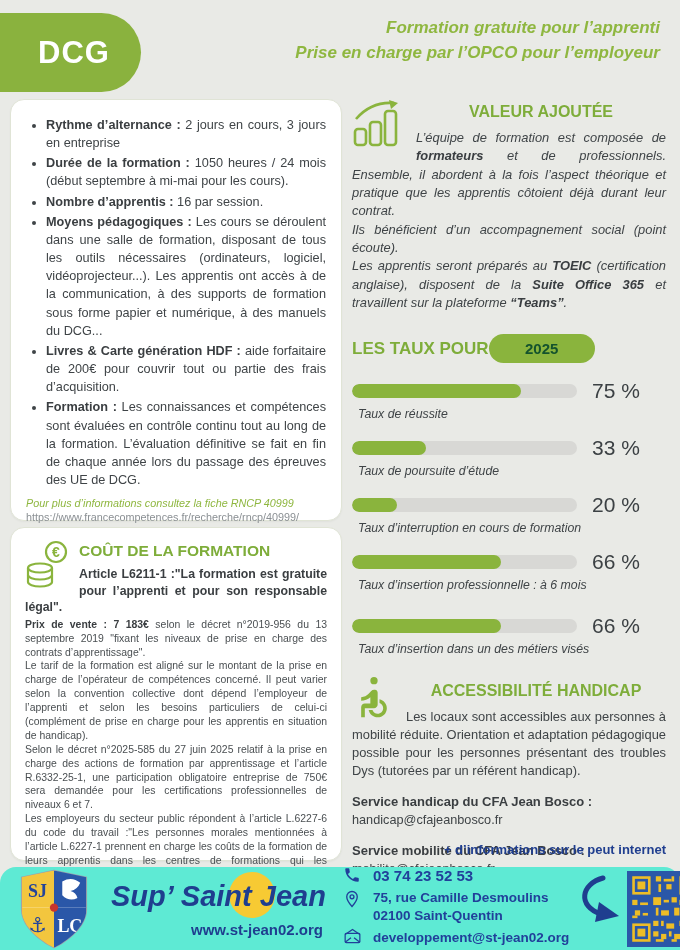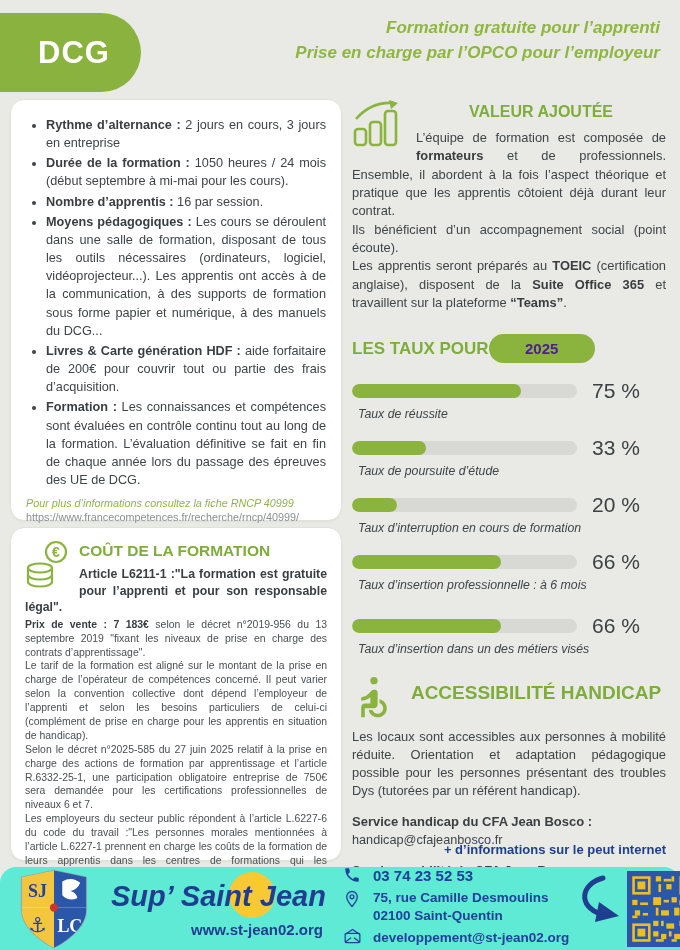--- a/index.html
+++ b/index.html
@@ -34,39 +34,39 @@
   .cout-title{color:#7ead3a;font-weight:bold;font-size:15.5px;padding:4px 0 6px 26px;}
   .cout-lead{font-weight:bold;color:#3a3e41;font-size:12.3px;text-align:justify;line-height:1.35;}
   .cout-body{color:#4a4f52;font-size:10.45px;line-height:1.33;text-align:justify;margin-top:2px;}
   .cout-body p{margin:0;}
   .cout-body b{color:#3a3e41;}
 
   
   .rcol{position:absolute;left:352px;top:95px;width:314px;}
   .chart-icon{float:left;width:54px;height:48px;margin:4px 10px 2px 0;}
   .valeur-title{overflow:hidden;text-align:center;color:#7ead3a;font-weight:bold;font-size:16px;padding-top:8px;margin-bottom:8px;}
-  .valeur-text{color:#3f4447;font-size:12.9px;line-height:1.42;text-align:justify;}
+  .valeur-text{color:#3f4447;font-size:12.9px;line-height:1.42;text-align:justify;font-style:italic;}
   .valeur-text b{color:#393d40;}
 
   .taux{margin-top:22px;}
   .taux-head{display:flex;align-items:center;justify-content:flex-start;margin-bottom:16px;}
   .taux-title{color:#7ead3a;font-weight:bold;font-size:17px;}
-  .year-pill{background:#8ab43d;color:#4c1d95;font-weight:bold;font-size:15px;border-radius:16px;
+  .year-pill{background:#8ab43d;color:#14532d;font-weight:bold;font-size:15px;border-radius:16px;
     width:106px;height:29px;display:flex;align-items:center;justify-content:center;margin-right:26px;}
   .bar-row{margin-bottom:15px;}
   .bar-row:last-child{margin-top:22px;}
   .bar-line{display:flex;align-items:center;}
   .bar-track{width:225px;height:14px;background:#d8d8d5;border-radius:8px;overflow:hidden;}
   .bar-fill{height:100%;background:#8ab43d;border-radius:8px;}
   .bar-value{margin-left:15px;font-size:21px;color:#3c4144;white-space:nowrap;}
   .bar-label{font-style:italic;font-size:12.3px;color:#3f4447;margin:4px 0 0 6px;}
 
   .access{margin-top:16px;}
   .access-icon{float:left;width:44px;height:50px;margin:2px 10px 2px 0;transform:scaleX(-1);}
-  .access-title{overflow:hidden;text-align:center;color:#7ead3a;font-weight:bold;font-size:19px;padding-top:10px;margin-bottom:24px;}
+  .access-title{overflow:hidden;text-align:center;color:#7ead3a;font-weight:bold;font-size:16px;padding-top:10px;margin-bottom:8px;}
   .access-text{color:#3f4447;font-size:12.9px;line-height:1.4;text-align:justify;}
   .svc{margin-top:13px;}
   .svc-title{font-weight:bold;color:#3a3e41;font-size:13px;line-height:1.4;}
   .svc-line{color:#3f4447;font-size:12.7px;line-height:1.4;}
 
   .more-info{position:absolute;right:14px;top:842px;color:#1f3e8f;font-weight:bold;font-size:13px;}
 
   
   .footer{position:absolute;left:0;bottom:0;width:680px;height:83px;background:#5eead4;
     border-radius:16px 16px 0 0;display:flex;align-items:center;padding:0 1px;}

